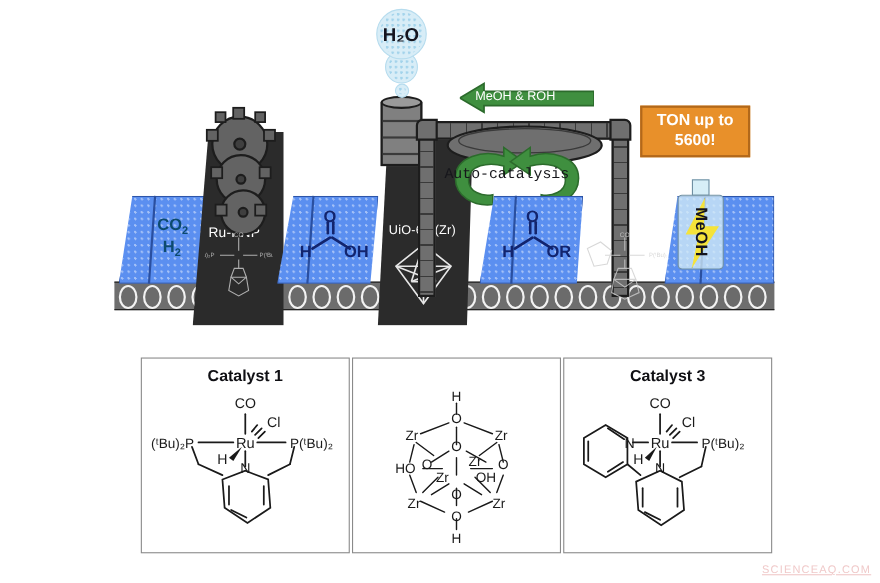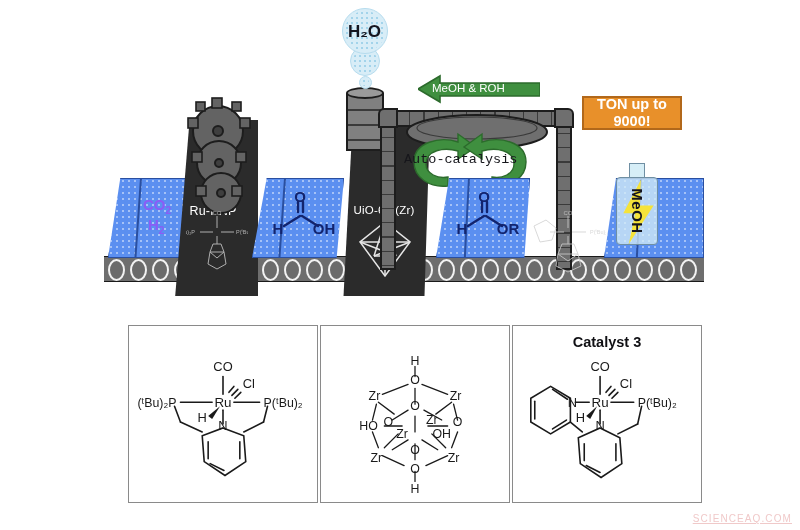--- a/index.html
+++ b/index.html
@@ -30,21 +30,21 @@
   .roller-bar{position:absolute;background:#6e6e6e;border-top:1.5px solid #1a1a1a;border-bottom:1.5px solid #1a1a1a;box-sizing:border-box;}
   .roller{position:absolute;width:17px;height:22px;border-radius:50%;
           background:#6b6b6b;border:2px solid #f2f2f2;box-sizing:border-box;}
 
   .machine{position:absolute;background:#2b2b2b;}
   .machine .mlabel{
     position:absolute;left:0;right:0;text-align:center;color:#ffffff;
     font-size:12.5px;letter-spacing:.2px;
   }
 
-  .chem-blue{position:absolute;color:#8b5cf6;font-weight:bold;}
+  .chem-blue{position:absolute;color:#0c4a6e;font-weight:bold;}
 
   
   .gear{position:absolute;border-radius:50%;background:#636363;border:2px solid #1d1d1d;box-sizing:border-box;}
   .gear .hub{position:absolute;left:50%;top:50%;width:26%;height:26%;margin:-13% 0 0 -13%;
              border-radius:50%;background:#3f3f3f;border:2px solid #1d1d1d;box-sizing:border-box;}
 
   
   .tank{position:absolute;background:#808080;border:2px solid #1d1d1d;box-sizing:border-box;}
   .tank .ring{position:absolute;left:0;right:0;height:1.5px;background:#3a3a3a;}
   .tank-top{position:absolute;border-radius:50%;background:#9a9a9a;border:2px solid #1d1d1d;box-sizing:border-box;}
@@ -289,32 +289,33 @@
     <div class="belt-line" style="left:640px;top:178px;height:80px;transform:rotate(3deg);transform-origin:top;"></div>
 
     <div id="bottle" style="left:616px;top:163px;width:42px;height:82px;">
       <div class="bottle-neck"></div>
       <div class="bottle-body">
         <div class="bolt"></div>
         <div class="bolt-text">MeOH</div>
       </div>
     </div>
 
-    <div id="ton-badge" style="left:582px;top:96px;width:100px;height:34px;">
+    <div id="ton-badge" style="left:582px;top:96px;width:100px;height:47px;">
       <div>
         <div>TON up to</div>
-        <div>9000!</div>
+        <div>5600!</div>
       </div>
     </div>
 
   </div>
 
   <div id="catalysts">
 
     <div class="cat-box" style="left:128px;">
+      <div class="cat-title">Catalyst 1</div>
       <svg class="cat-svg" viewBox="0 0 190 154">
         <g stroke="#1a1a1a" stroke-width="1.6" fill="none" stroke-linecap="round">
 
           <line x1="95" y1="46" x2="95" y2="28"></line>
 
           <line x1="101" y1="44" x2="106" y2="38"></line>
           <line x1="104" y1="47" x2="110" y2="41"></line>
           <line x1="107" y1="50" x2="113" y2="44"></line>
 
           <line x1="52" y1="54" x2="84" y2="54"></line>

